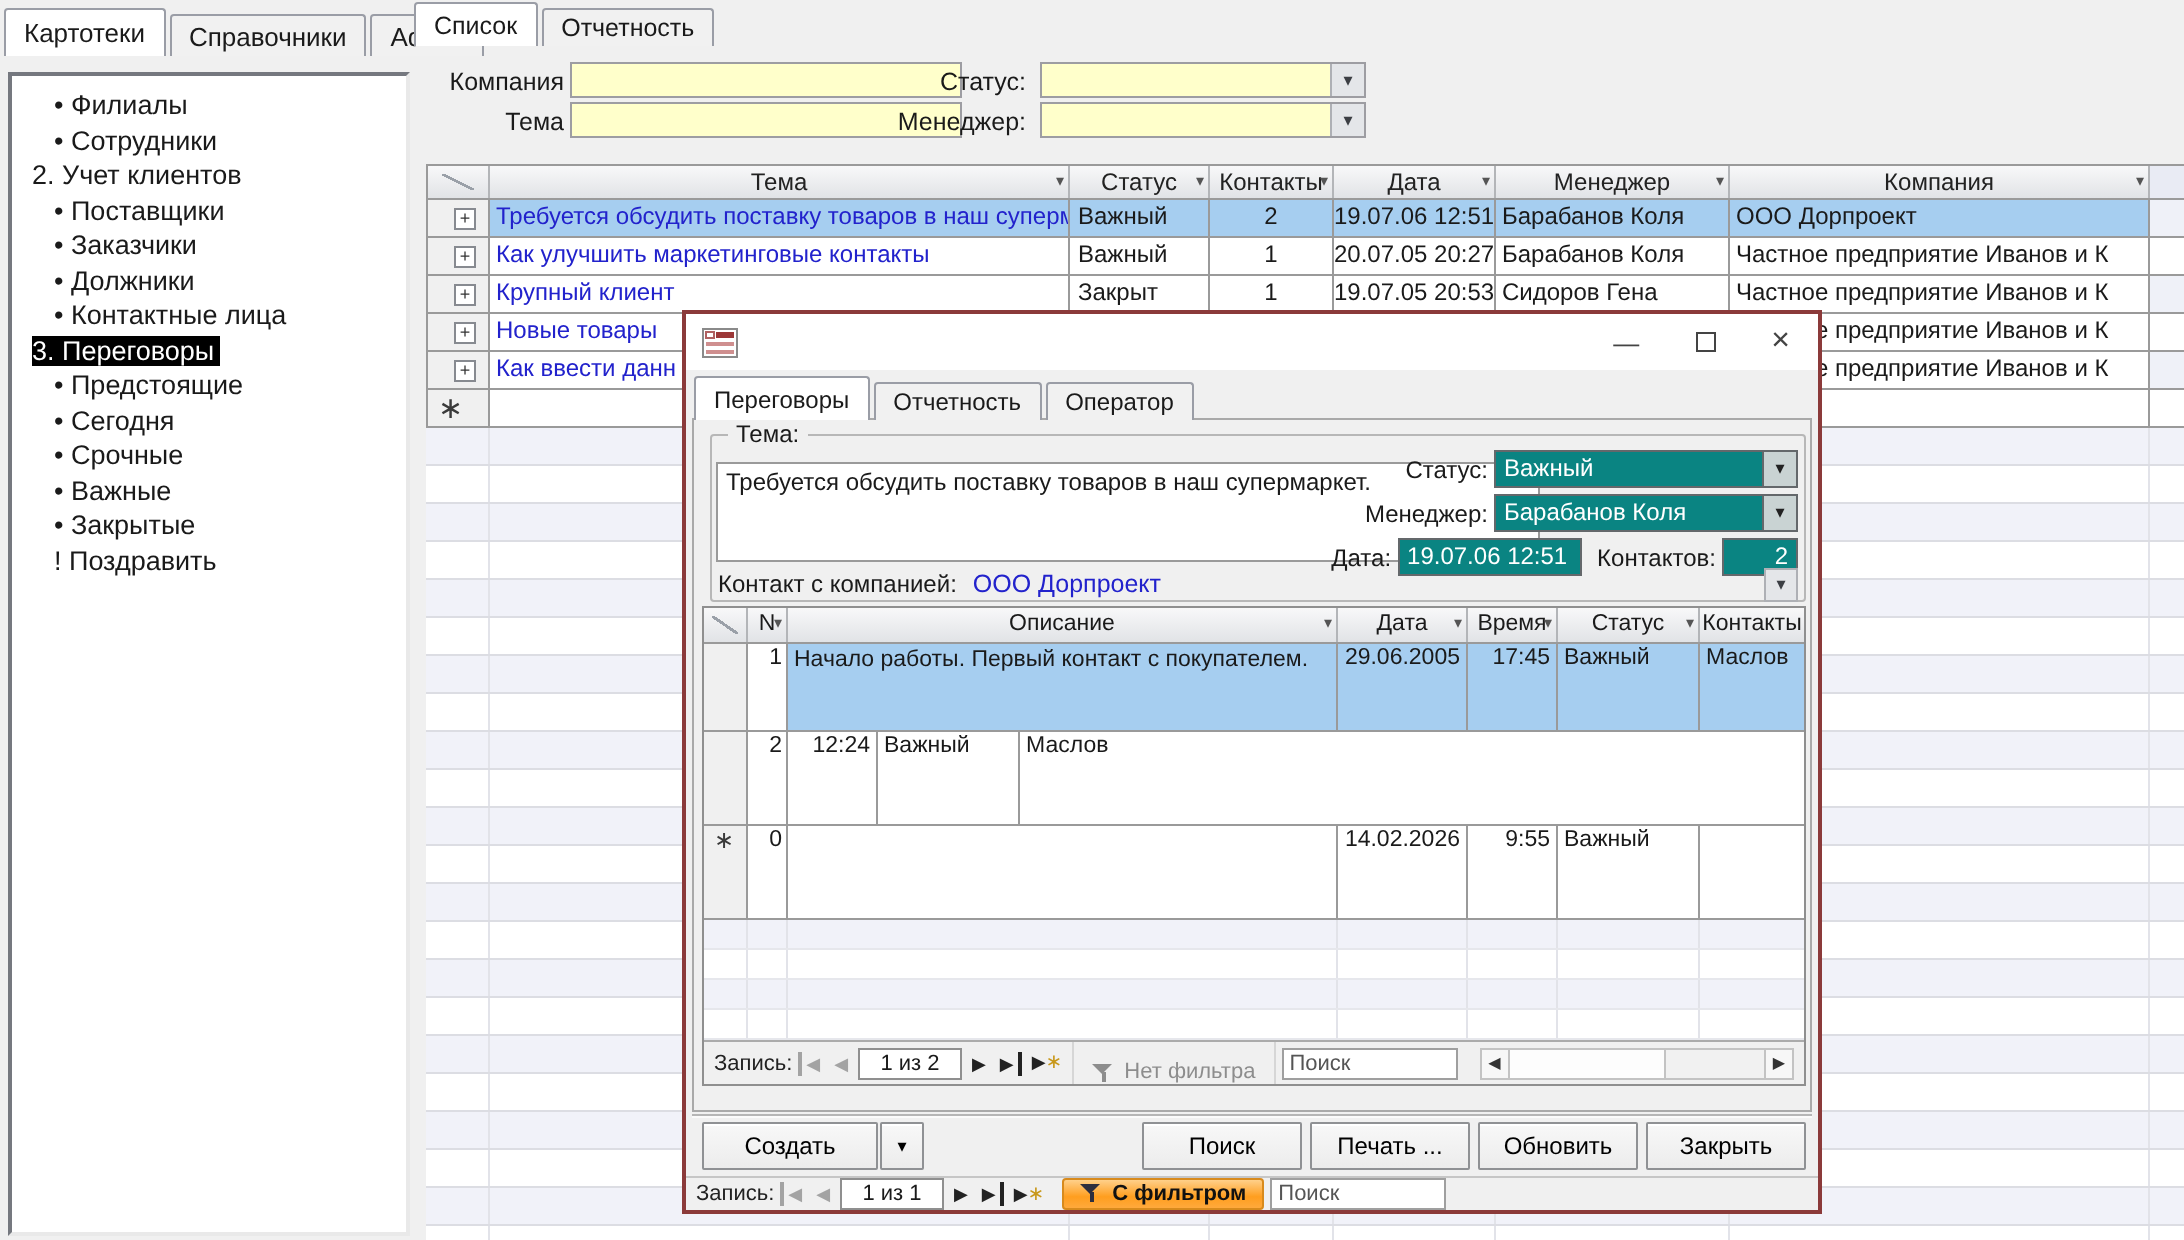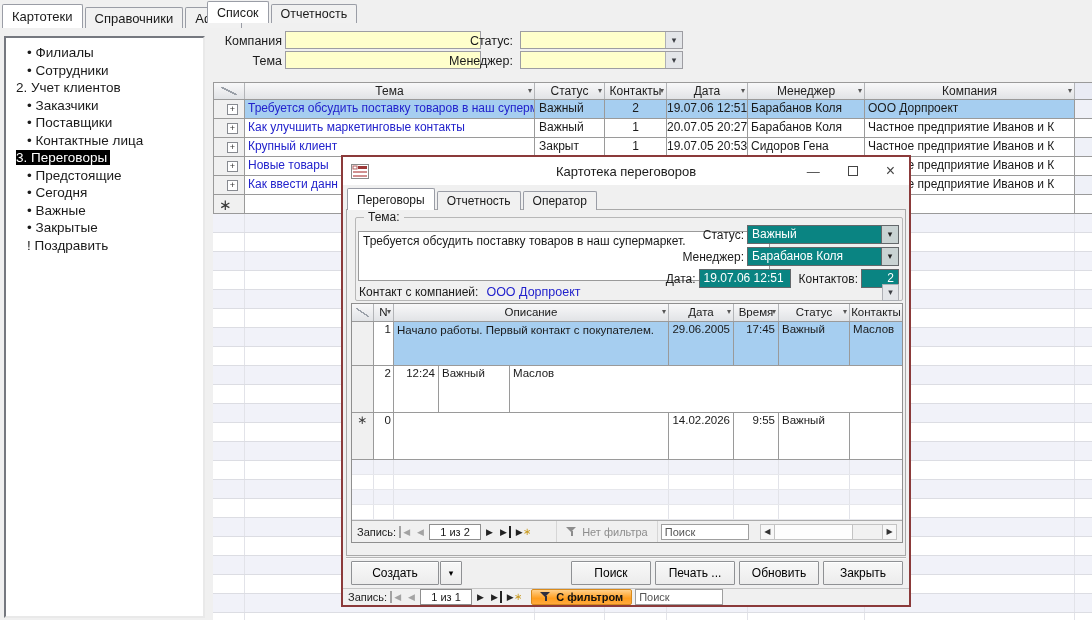--- a/index.html
+++ b/index.html
@@ -116,22 +116,22 @@
   .snav { height:22px; border-top:1px solid #ababab; background:#f0f0f0; display:flex; align-items:center;
           font-size:11px; flex:none; padding-left:5px; gap:3px; }
   .nlab { font-size:11px; color:#222; }
   .nbtn { font-size:9px; color:#222; padding:0 2px; line-height:12px; }
   .nbtn.dis { color:#a3a3a3; }
   .nfirst { border-left:2px solid currentColor; padding-left:2px; }
   .nlast { border-right:2px solid currentColor; padding-right:2px; }
   .nstar { color:#c8981a; font-size:10px; }
   .nbox { width:52px; height:16px; border:1px solid #8f8f8f; background:#fff; text-align:center;
           line-height:14px; font-size:11px; }
-  .nofilter { display:flex; align-items:center; gap:5px; color:#8d8d8d; padding:0 9px; height:100%;
-              border-left:1px solid #d6d6d6; border-right:1px solid #d6d6d6; margin-left:20px; }
+  .nofilter { display:flex; align-items:flex-end; gap:5px; color:#8d8d8d; padding:0 9px; height:100%;
+              border-left:1px solid #d6d6d6; border-right:1px solid #d6d6d6; margin-left:0; }
   .fun { position:relative; width:11px; height:10px; flex:none; }
   .fun::before { content:""; position:absolute; left:0; top:0; border-left:5.5px solid transparent;
                  border-right:5.5px solid transparent; border-top:5px solid currentColor; }
   .fun::after { content:""; position:absolute; left:4.5px; top:4px; width:2px; height:5px; background:currentColor; }
   .nsearch { width:88px; height:16px; border:1px solid #9f9f9f; font-size:11px; padding:0 3px; background:#fff; }
   input::placeholder { color:#555; opacity:1; }
   .hsb { flex:1; display:flex; align-items:center; margin:0 5px 0 8px; height:16px; border:1px solid #c3c3c3;
          background:#f1f1f1; }
   .hsb .ar { width:14px; text-align:center; font-size:8px; color:#333; background:#f7f7f7; height:100%; line-height:14px; }
   .hsb .ar.l { border-right:1px solid #c3c3c3; }
@@ -157,26 +157,28 @@
 <div class="wtabs">
   <div class="ctab active">Картотеки</div>
   <div class="ctab">Справочники</div>
   <div class="ctab">Admin</div>
 </div>
 
 <div class="sidebar">
   <div class="lb-item ind"><span>• Филиалы</span></div>
   <div class="lb-item ind"><span>• Сотрудники</span></div>
   <div class="lb-item"><span>2. Учет клиентов</span></div>
+  <div class="lb-item ind"><span>• Поставщики</span></div>
   <div class="lb-item ind"><span>• Заказчики</span></div>
-  <div class="lb-item ind"><span>• Поставщики</span></div>
+  <div class="lb-item ind"><span>• Должники</span></div>
   <div class="lb-item ind"><span>• Контактные лица</span></div>
   <div class="lb-item"><span class="selmark">3. Переговоры</span></div>
   <div class="lb-item ind"><span>• Предстоящие</span></div>
   <div class="lb-item ind"><span>• Сегодня</span></div>
+  <div class="lb-item ind"><span>• Срочные</span></div>
   <div class="lb-item ind"><span>• Важные</span></div>
   <div class="lb-item ind"><span>• Закрытые</span></div>
   <div class="lb-item ind"><span>! Поздравить</span></div>
 </div>
 
 <div class="mtabs">
   <div class="ctab active">Список</div>
   <div class="ctab">Отчетность</div>
 </div>
 
@@ -500,21 +502,20 @@
         <div class="fcell" style="width: 81px;"></div>
         <div class="fcell" style="width: 117px;"></div>
         <div class="fcell" style="width: 210px;"></div>
         <div class="fcell last" style="flex: 1 1 0%;"></div>
       </div>
     </div>
 </div>
 
 <div class="dlg">
   <div class="dtitle">
-    <span class="ttl">Картотека переговоров</span>
     <svg class="dico" width="18" height="15" viewBox="0 0 18 15">
       <rect x="0.5" y="0.5" width="17" height="14" fill="#fff" stroke="#8a8a8a"></rect>
       <rect x="2" y="2" width="4" height="3" fill="#fff" stroke="#b06060" stroke-width="1"></rect>
       <rect x="7" y="2" width="9" height="3" fill="#9c3838"></rect>
       <rect x="2" y="7" width="14" height="2" fill="#cf8f8f"></rect>
       <rect x="2" y="11" width="14" height="2" fill="#cf8f8f"></rect>
     </svg>
     <div class="dbtns">
       <span class="db">—</span>
       <span class="maxbox"></span>

